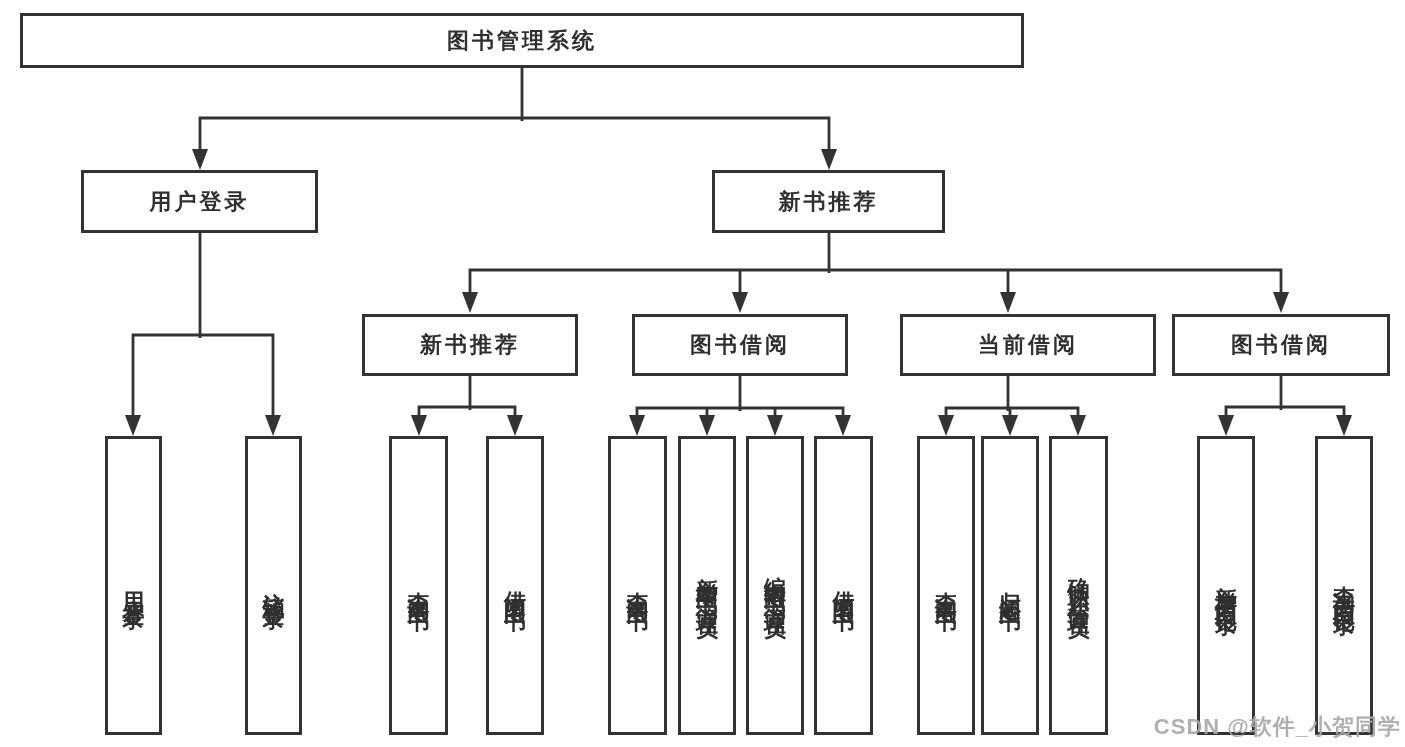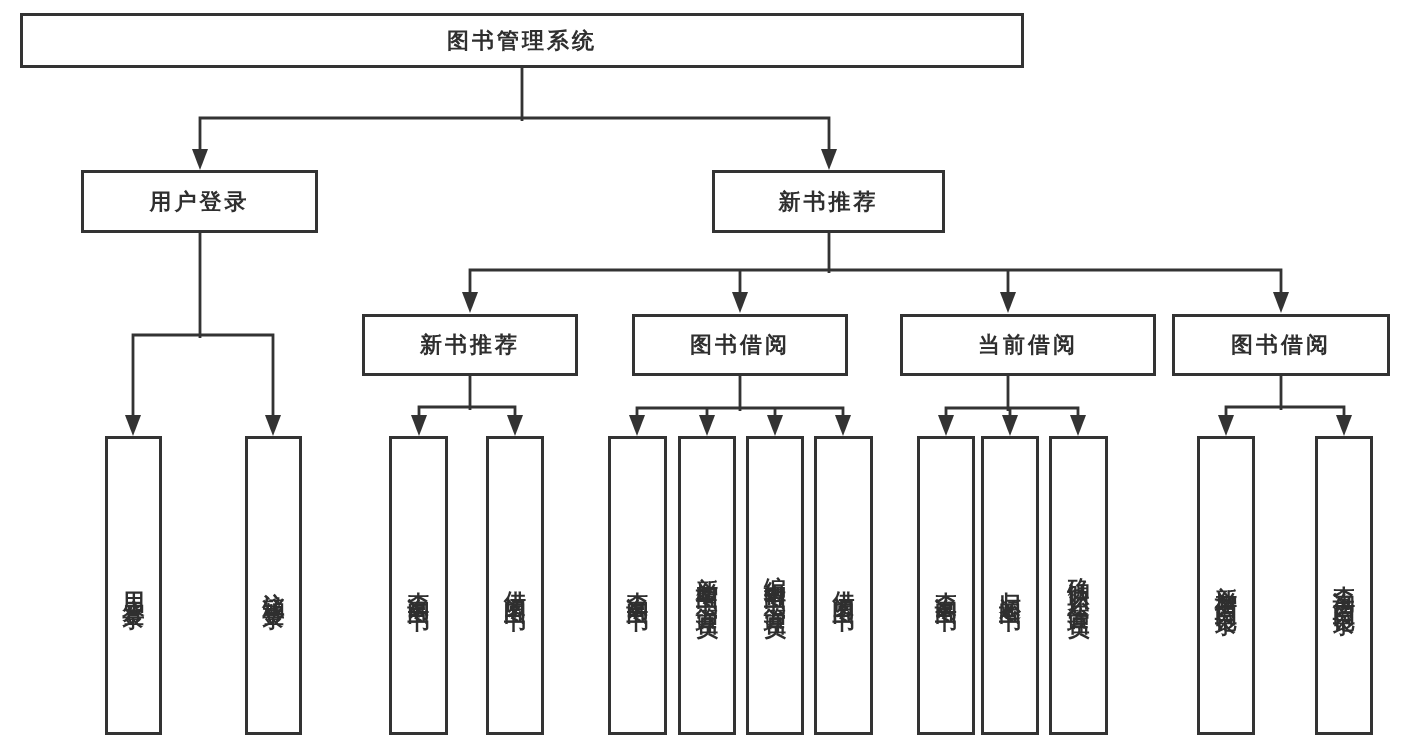--- a/index.html
+++ b/index.html
@@ -171,14 +171,15 @@
     <span class="vlabel">确认归还（管理员）</span>
   </div>
 
   <div class="box leaf" style="left:1197px;width:58px">
     <span class="vlabel">新增借阅记录</span>
   </div>
   <div class="box leaf" style="left:1315px;width:58px">
     <span class="vlabel">查询借阅记录</span>
   </div>
 
+  <div class="watermark">CSDN @软件_小贺同学</div>
 
 </div>
 
 </body></html>

